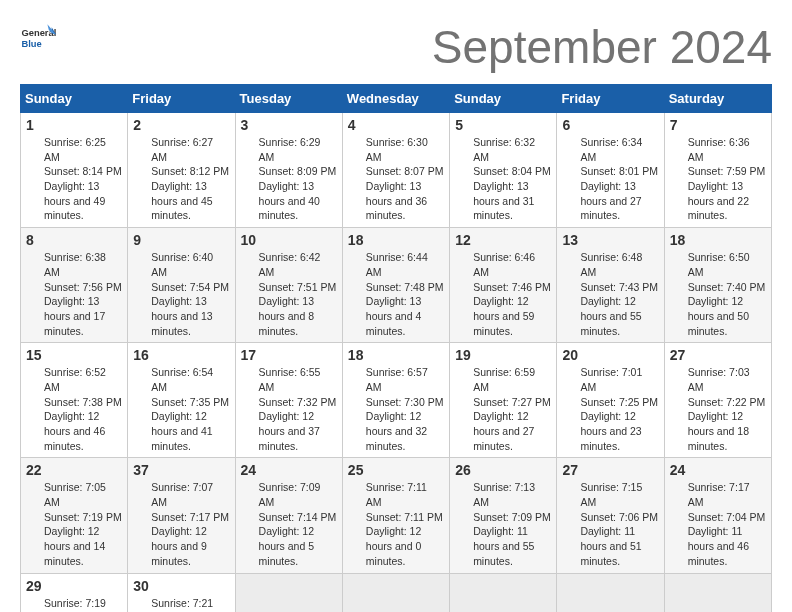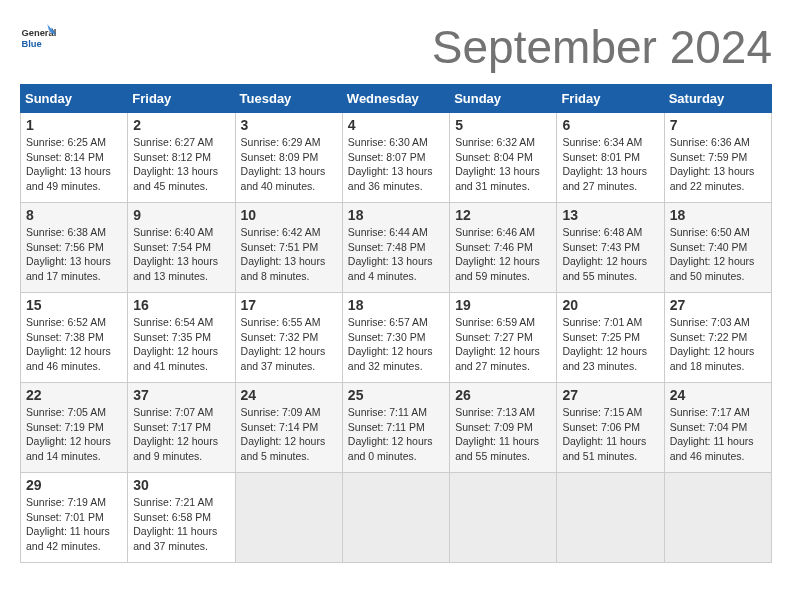--- a/index.html
+++ b/index.html
@@ -62,20 +62,21 @@
     }
     .day-num {
       font-size: 14px;
       font-weight: bold;
       margin-bottom: 2px;
     }
     .cell-text {
       font-size: 10.5px;
       line-height: 1.4;
       color: #333;
+      margin-left: 18px;
     }
     .empty {
       background: #f9f9f9;
     }
     tbody tr:nth-child(odd) td { background: #fff; }
     tbody tr:nth-child(even) td { background: #f5f5f5; }
     .empty { background: #ececec !important; }
   </style>
 </head>
 <body>

